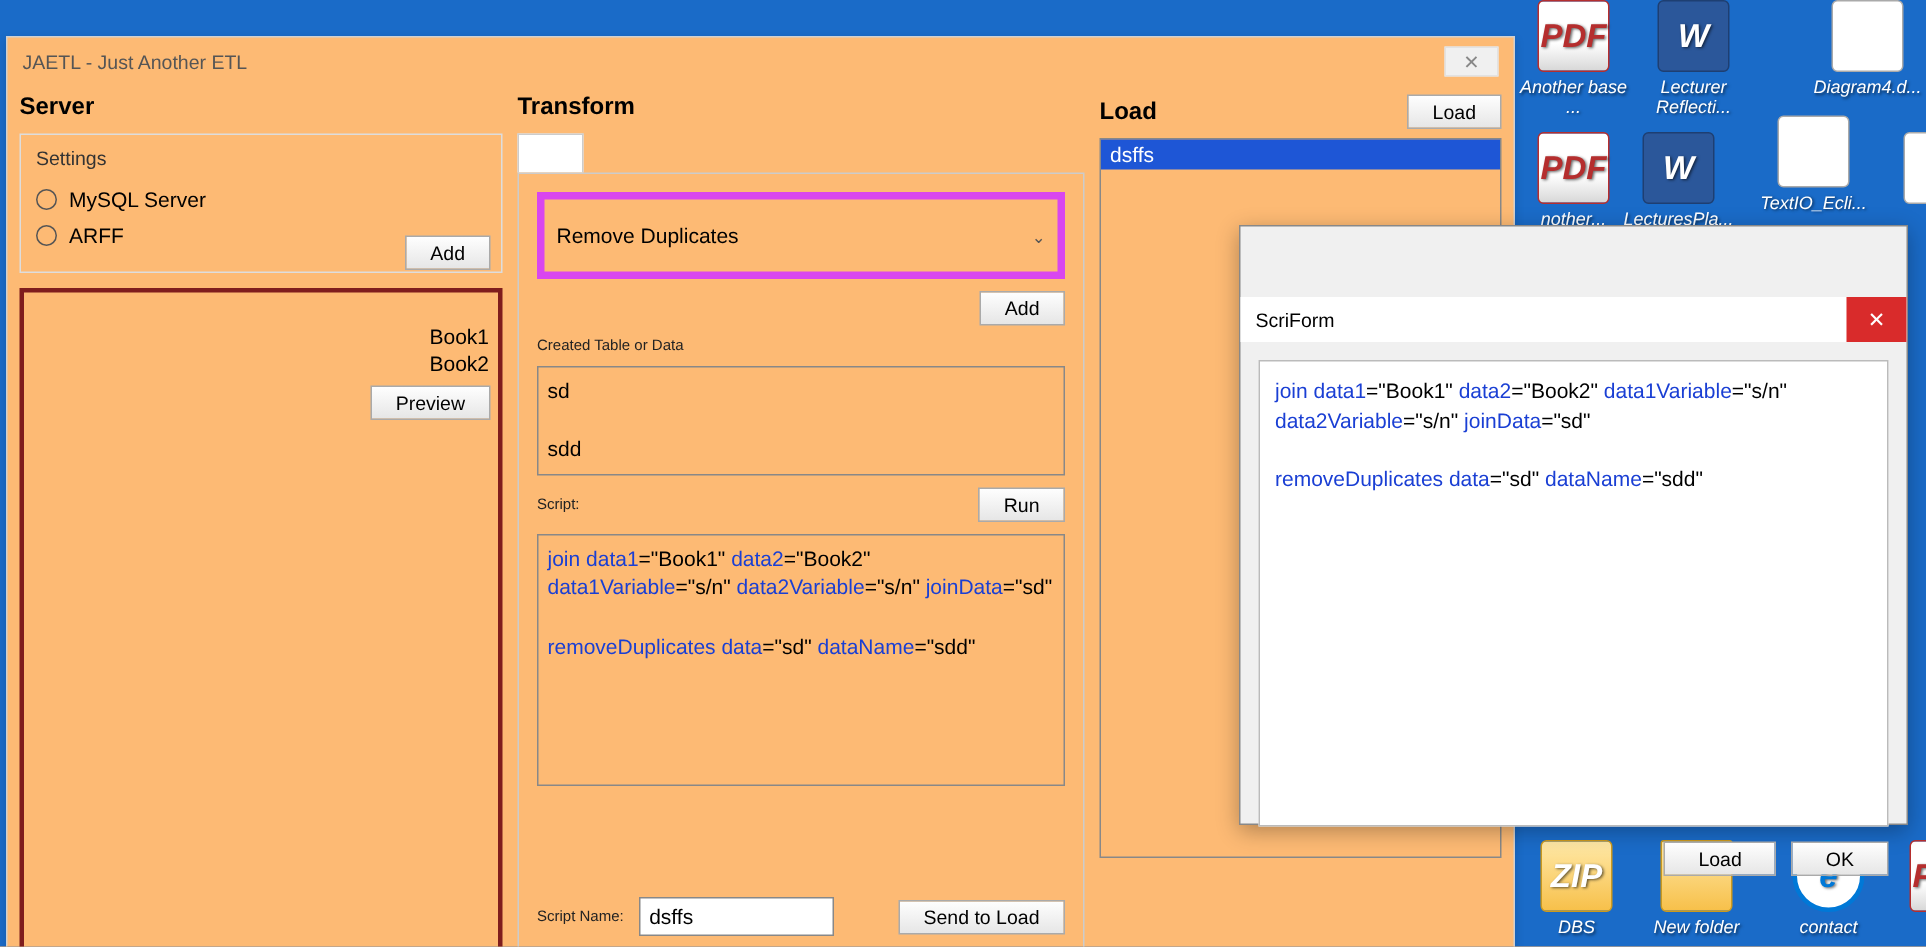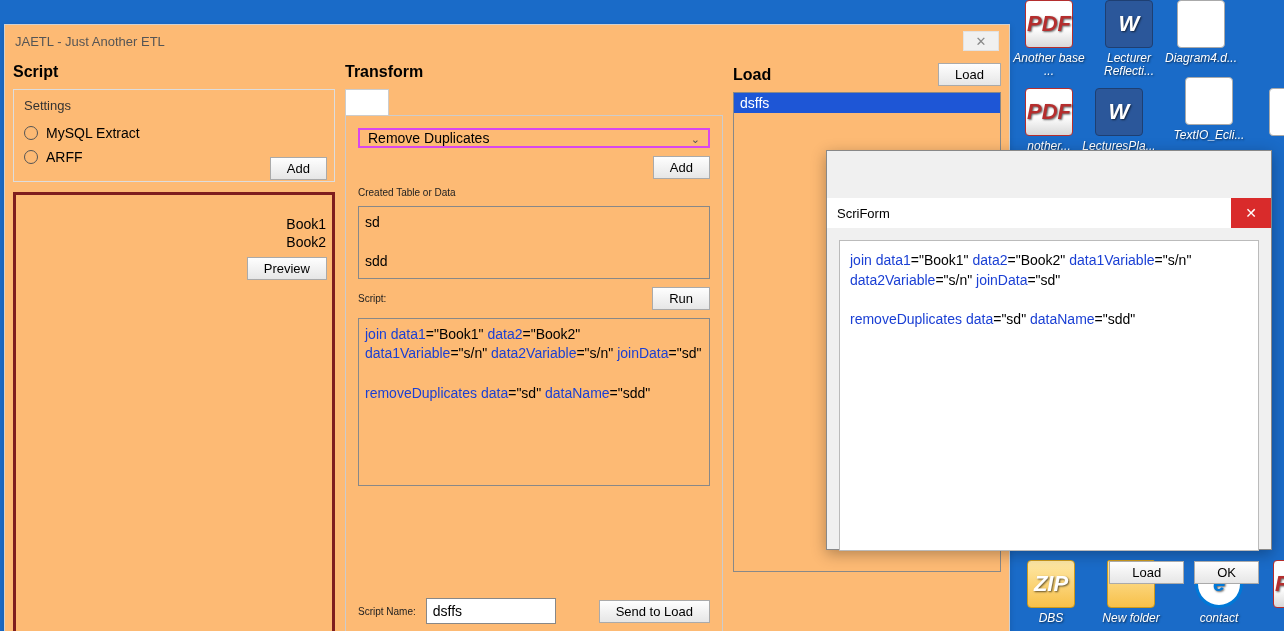--- a/index.html
+++ b/index.html
@@ -37,21 +37,21 @@
   .btn { background:linear-gradient(#fefefe,#e6e6e6); border:1px solid #aaa; padding:3px 16px; font-size:13px; cursor:pointer; }
   .extract .addbtn { position:absolute; right:8px; top:94px;}
   .extract .prevbtn{ position:absolute; right:8px; top:194px;}
   .extract { position:relative;}
   .listbox { border:3px solid #7f1d1d; flex:1; padding:20px 6px; font-size:14px; margin-top:6px; overflow:auto; min-height:360px;text-align:right;}
   .listbox .item{padding:1px 0;}
 
   .transform .tabstrip{height:26px;}
   .tab { display:inline-block; border:1px solid #ccc; border-bottom:none; background:#fff; width:44px; height:26px;}
   .transform .panel{ border:1px solid #ccc; padding:12px 12px 10px 12px; display:flex; flex-direction:column; gap:8px; height: calc(100% - 26px);}
-  .select { width:100%; border:2px solid #d946ef; padding:0 8px; font-size:14px; display:flex; justify-content:space-between; align-items:flex-end; cursor:pointer;}
+  .select { width:100%; border:5px solid #d946ef; padding:16px 8px; font-size:14px; display:flex; justify-content:space-between; align-items:flex-end; cursor:pointer;}
   .select .chev{ font-size:11px; color:#555;}
   .row-right{display:flex; justify-content:flex-end;}
   .lbl2{font-size:10px; color:#222;}
   .txtarea{ border:1px solid #888; padding:6px; font-size:14px; min-height:64px; line-height:1.4; overflow:auto; white-space:pre-wrap;}
   .scriptarea{ min-height:168px; font-size:14px;}
   .scriptarea .kw, .scriform-body .kw{ color:#1a3fd4;}
   .scriptarea .attr, .scriform-body .attr{ color:#1a3fd4;}
   .bottomrow{ display:flex; align-items:center; gap:10px; margin-top:auto;}
   .input{ border:1px solid #888; padding:4px 6px; font-size:14px; width:130px;}
 
@@ -75,21 +75,21 @@
     <div class="dicon pdf" style="left: 1012px; top: 0px;">
       <div class="pic">PDF</div>
       <div class="lbl">Another
 base ...</div>
     </div>
     <div class="dicon word" style="left: 1092px; top: 0px;">
       <div class="pic">W</div>
       <div class="lbl">Lecturer
 Reflecti...</div>
     </div>
-    <div class="dicon txt" style="left: 1164px; top: 0px;">
+    <div class="dicon txt" style="left: 1208px; top: 0px;">
       <div class="pic"></div>
       <div class="lbl">Diagram4.d...</div>
     </div>
     <div class="dicon pdf" style="left: 1012px; top: 88px;">
       <div class="pic">PDF</div>
       <div class="lbl">nother...</div>
     </div>
     <div class="dicon word" style="left: 1082px; top: 88px;">
       <div class="pic">W</div>
       <div class="lbl">LecturesPla...</div>
@@ -121,29 +121,29 @@
   </div>
 
 <div class="mainwin">
   <div class="titlebar">
     <span>JAETL - Just Another ETL</span>
     <span class="closex">✕</span>
   </div>
   <div class="mainbody">
 
     <div class="col extract">
-      <h3 class="sec">Script</h3>
+      <h3 class="sec">Server</h3>
       <button class="btn addbtn">Add</button>
       <button class="btn prevbtn">Preview</button>
       <div class="settings-box">
         <div class="grp">Settings</div>
         <div id="radio-container">
             <div class="radio-row">
               <span class="radio"></span>
-              <span>MySQL Extract</span>
+              <span>MySQL Server</span>
             </div>
             <div class="radio-row">
               <span class="radio"></span>
               <span>ARFF</span>
             </div>
           </div>
       </div>
       <div class="listbox" id="extract-list">
           <div class="item">Book1</div>
           <div class="item">Book2</div>

